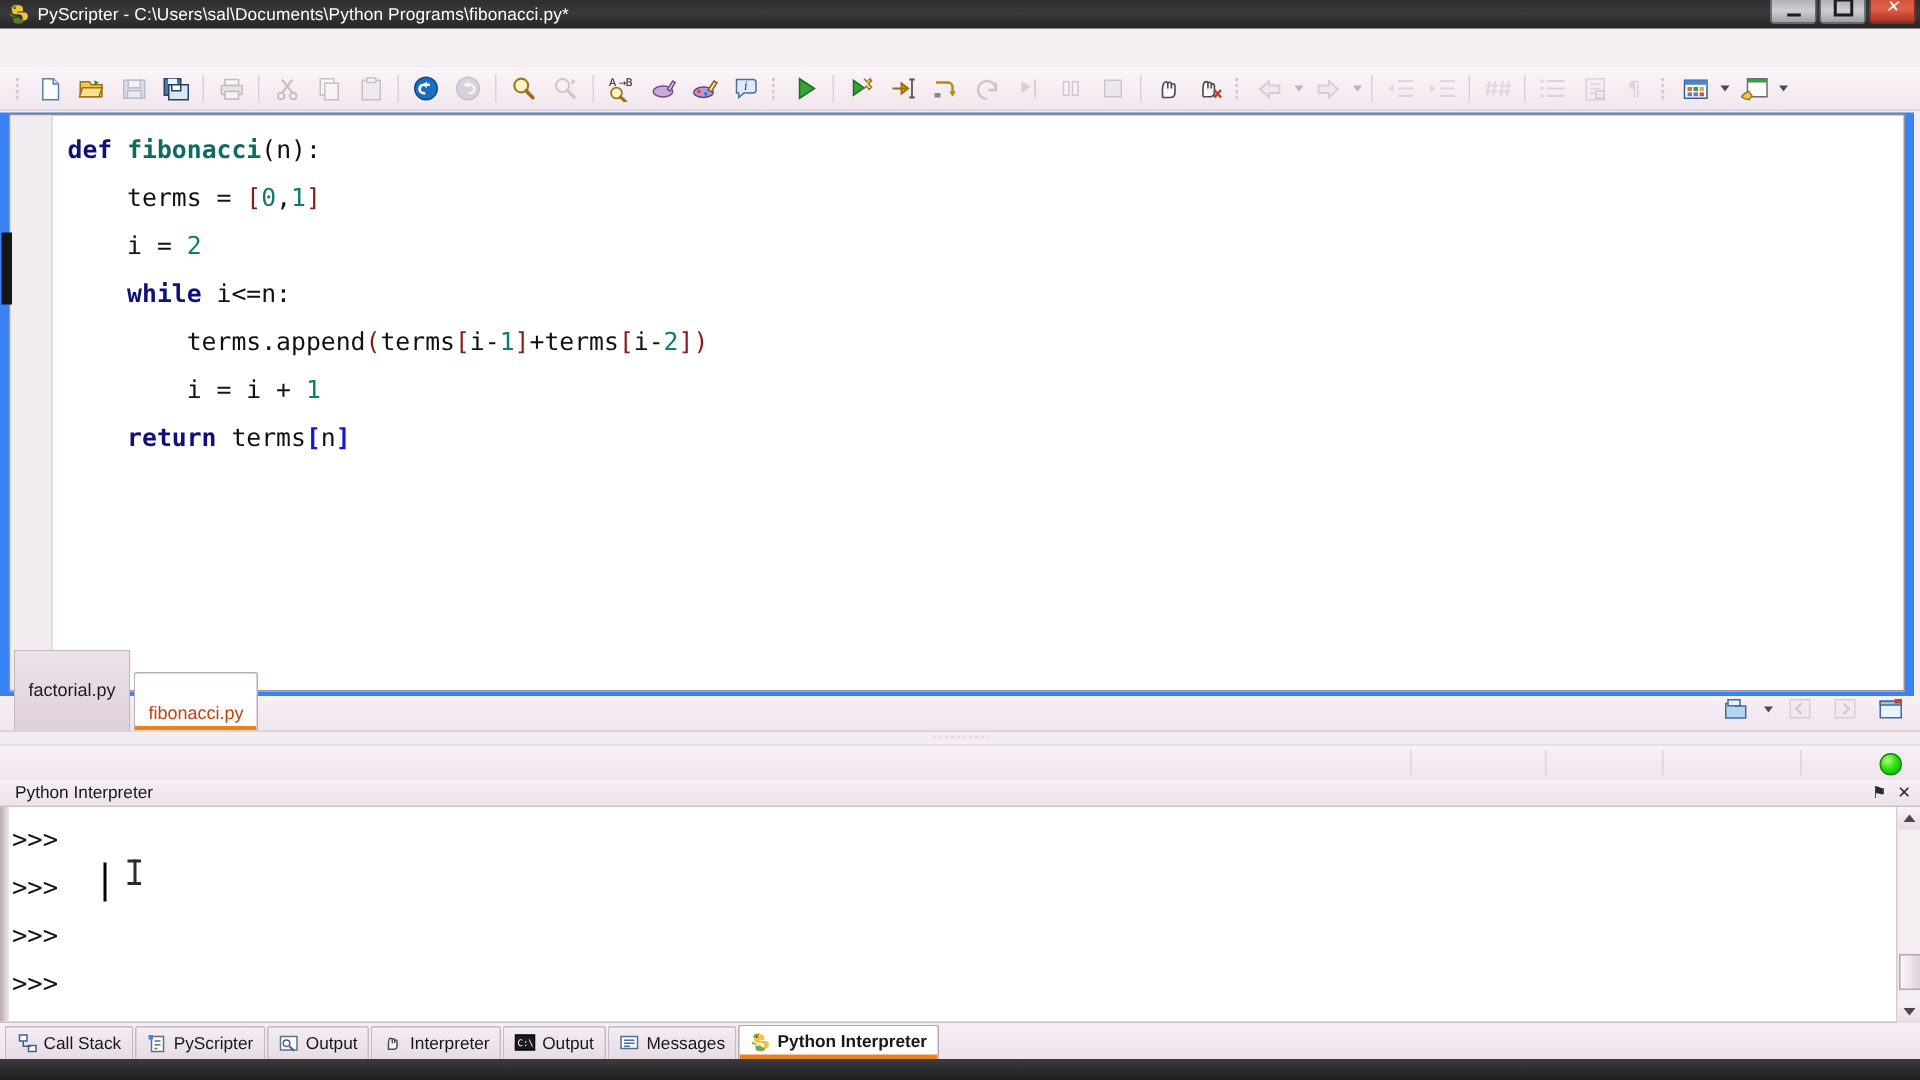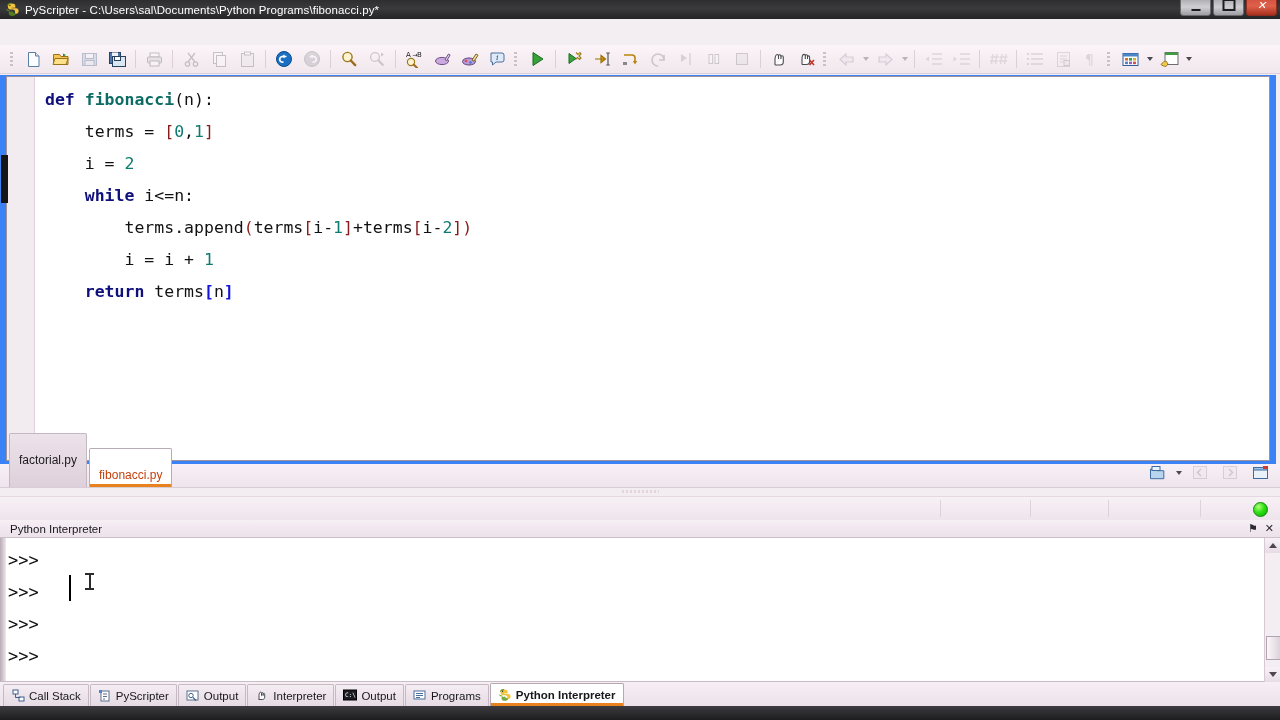--- a/index.html
+++ b/index.html
@@ -666,21 +666,21 @@
       </span>
       <span>Output</span>
     </span>
     <span class="btab">
       <span class="bicon">
         <svg width="13" height="13" viewBox="0 0 13 13">
             <rect x="1" y="2" width="11" height="8" fill="#fff" stroke="#4a6f9e"></rect>
             <path d="M3 4.5h7M3 6.5h7M3 8.5h4" stroke="#4a6f9e"></path>
           </svg>
       </span>
-      <span>Programs</span>
+      <span>Messages</span>
     </span>
     <span class="btab active">
       <span class="bicon">
         <svg width="14" height="14" viewBox="0 0 16 16">
           <path d="M3 4.2c0-1.6 1.4-2.5 4-2.5s4 .9 4 2.5v2H7v.7h5c1.5 0 2.4 1.1 2.4 2.8 0 1.8-.9 2.9-2.4 2.9h-1.3v-2c0-1.5-1.1-2.4-2.6-2.4H5.6C4.2 8.2 3 7 3 5.6z" fill="#f2c33c"></path>
           <path d="M3 4.2c0-1.6 1.4-2.5 4-2.5" fill="none" stroke="#6f8c1e" stroke-width="1.2"></path>
           <circle cx="5.2" cy="3.7" r=".8" fill="#2b4d18"></circle>
           <path d="M11.6 12.4c0 1.5-1.5 2.3-3.9 2.3-2.2 0-3.6-.8-3.6-2.3v-2h4v-.7H3.7C2.2 9.7 1.4 8.7 1.4 7.2" fill="#6aa02a" opacity=".9"></path>
         </svg>
       </span>

